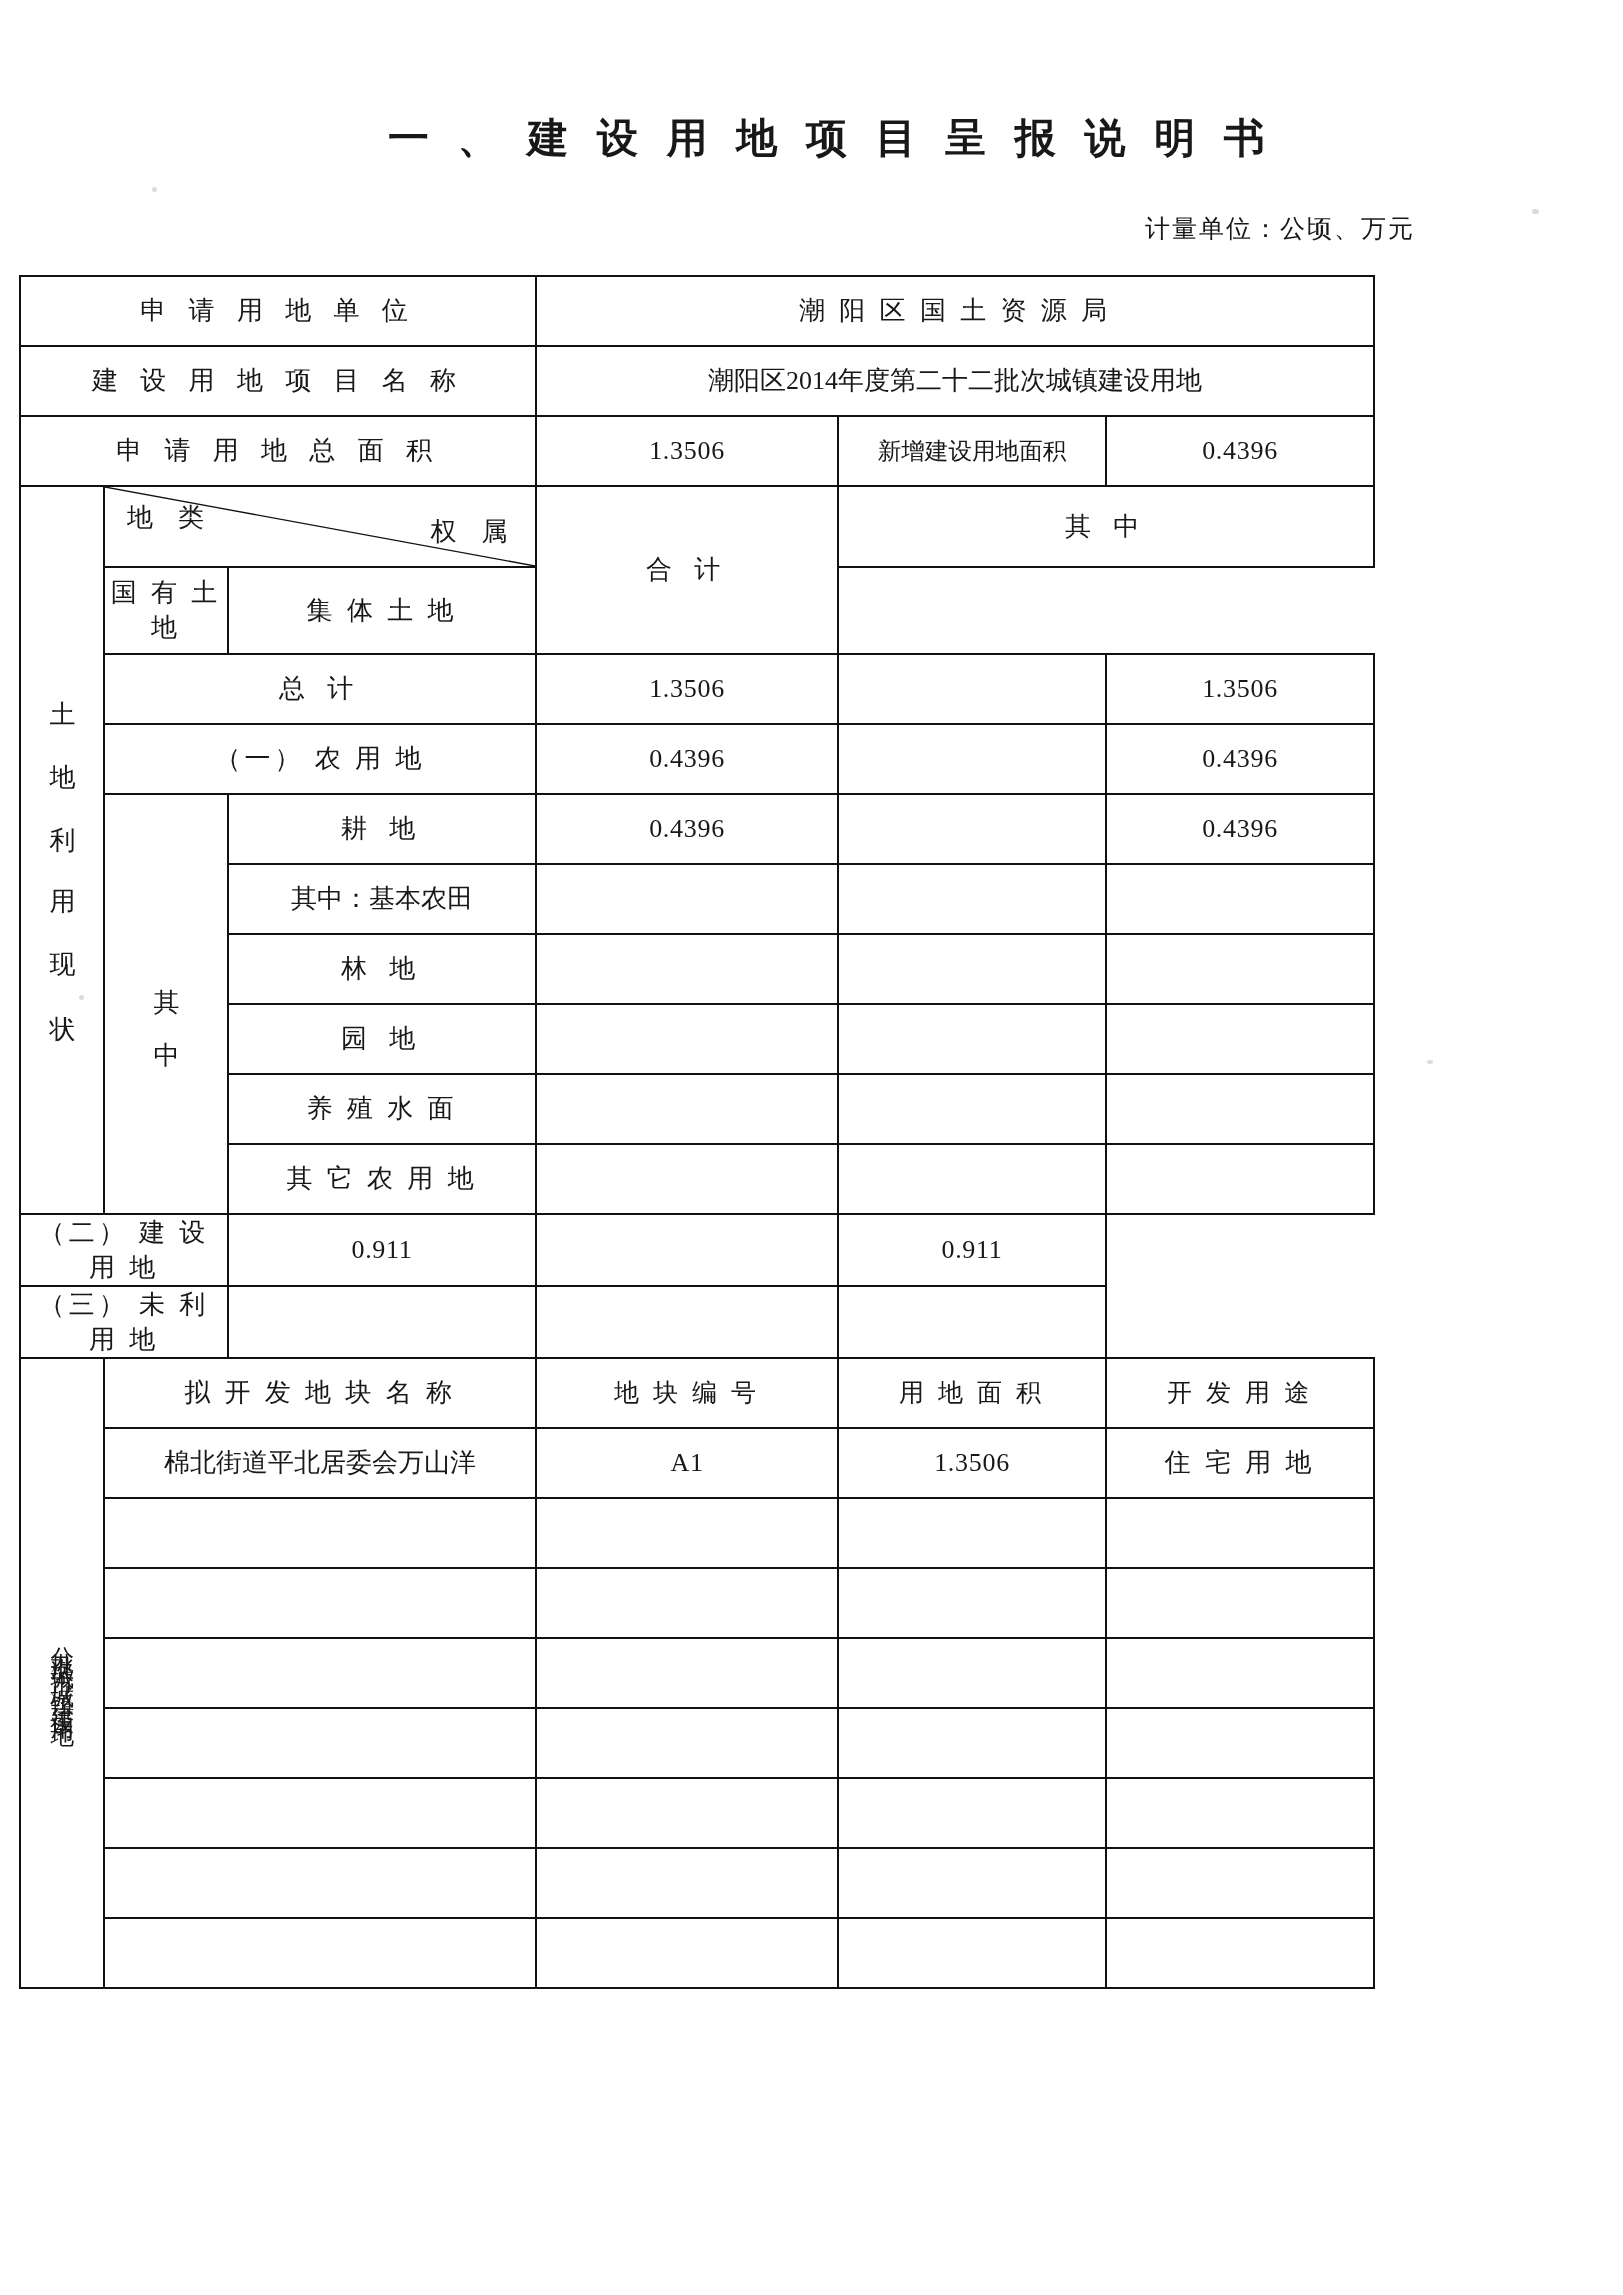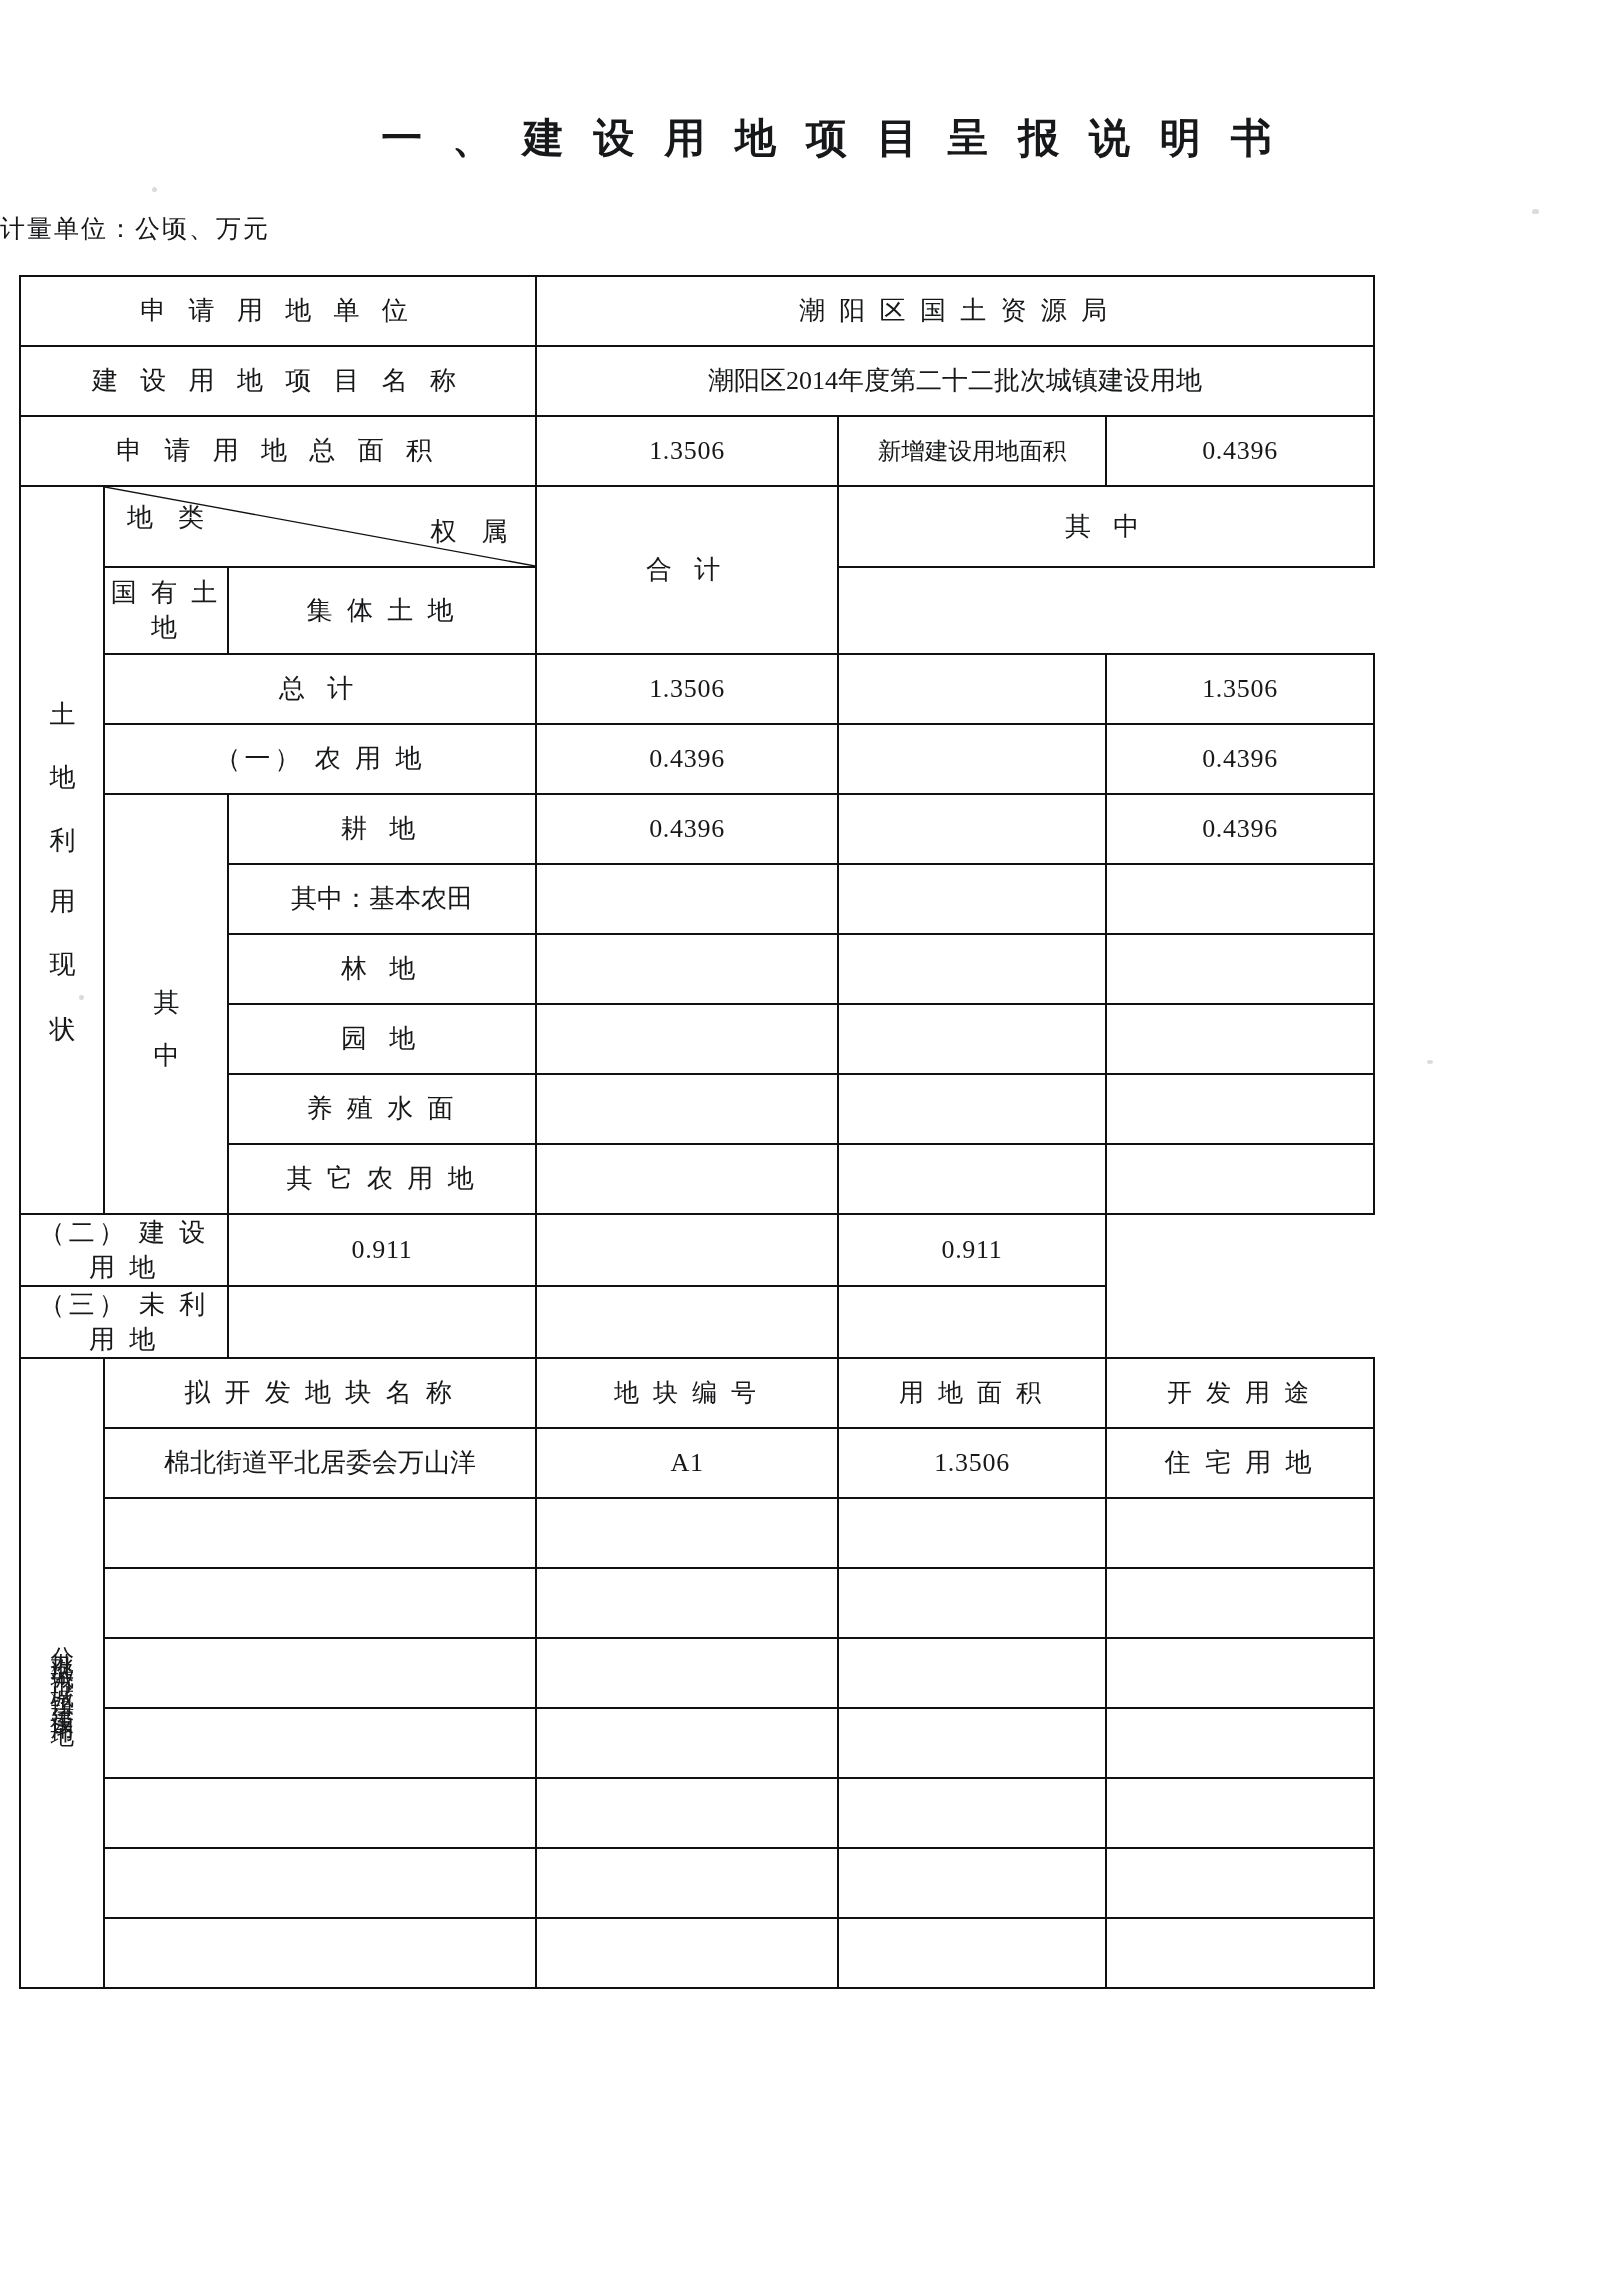--- a/index.html
+++ b/index.html
@@ -24,24 +24,25 @@
   }
 
   
   .doc-title {
     text-align: center;
     font-size: 41px;
     font-weight: bold;
     letter-spacing: 9.2px;
     margin-top: 111px;
     margin-left: 39px;
-    font-family: Liberation Sans, sans-serif;
+    font-family: Liberation Serif, serif;
   }
 
   .unit-line {
+    text-align: right;
     font-size: 25px;
     letter-spacing: 2px;
     margin-top: 46px;
     margin-right: 208px;
   }
 
   
   .tbl-wrap {
     margin: 29.5px auto 0 auto;
     width: 1585px;

